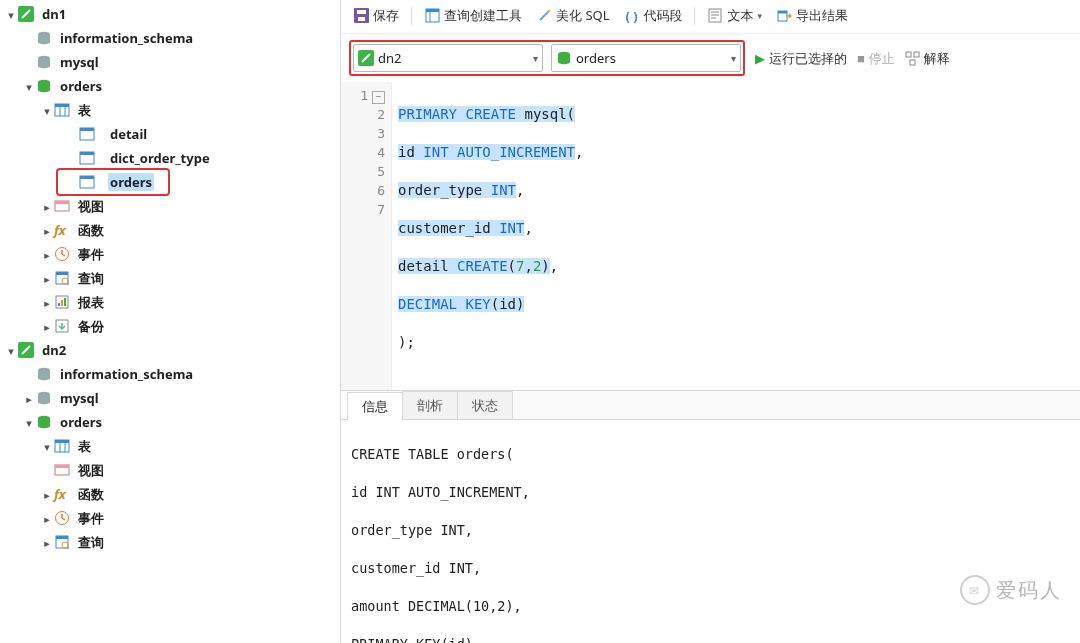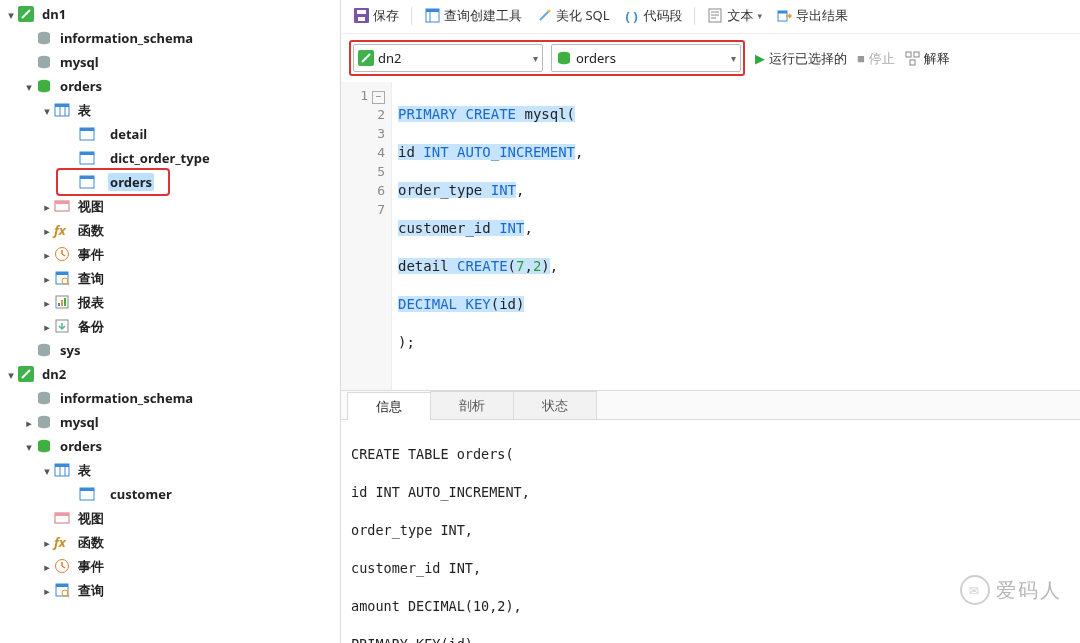--- a/index.html
+++ b/index.html
@@ -53,21 +53,21 @@
   .editor-wrap{flex:0 0 210px;display:flex;border-bottom:1px solid var(--line);}
   .gutter{width:44px;background:#F7F7F7;border-right:1px solid #EEE;font-family:Consolas,monospace;font-size:13px;color:#8A8A8A;text-align:right;padding:4px 6px 0 0;line-height:19px;}
   .gutter .fold{display:inline-block;width:11px;height:11px;border:1px solid #AAA;color:#777;font-size:9px;line-height:9px;text-align:center;margin-left:4px;vertical-align:1px;}
   .code{flex:1;font-family:Consolas,monospace;font-size:14px;line-height:19px;padding:4px 0 0 6px;white-space:pre;}
   .code .line{display:block;}
   .hl{background:var(--editorSel);}
   .kw{color:var(--codeKw);}
   .num{color:var(--codeNum);}
 
   .tabs{display:flex;align-items:flex-end;height:28px;border-bottom:1px solid var(--line);padding-left:6px;background:#FAFAFA;}
-  .tab{padding:4px 28px;border:1px solid var(--line);border-bottom:none;margin-right:-1px;background:#F2F2F2;color:#555;cursor:pointer;}
+  .tab{padding:4px 14px;border:1px solid var(--line);border-bottom:none;margin-right:-1px;background:#F2F2F2;color:#555;cursor:pointer;}
   .tab.active{background:#fff;color:#222;position:relative;top:1px;}
   .output{flex:1;font-family:Consolas,monospace;font-size:13.5px;line-height:19px;padding:6px 10px;color:#222;white-space:pre;}
 
   .watermark{position:absolute;right:18px;bottom:38px;color:#999;font-size:20px;letter-spacing:2px;display:flex;align-items:center;gap:6px;opacity:.7;}
   .watermark .wicon{width:26px;height:26px;border:2px solid #BBB;border-radius:50%;display:flex;align-items:center;justify-content:center;font-size:12px;color:#BBB;}
 
   
   svg{display:block;}
 </style>
 </head>
@@ -214,30 +214,20 @@
       <div class="node d2">
         <span class="twisty">▸</span>
         <span class="ico">
             <svg width="16" height="16">
               <rect x="2" y="2" width="12" height="12" fill="#fff" stroke="#888"></rect>
               <path d="M8 5v5M5 8l3 3 3-3" stroke="#5B8" stroke-width="1.5" fill="none"></path>
             </svg>
           </span>
         <span class="lbl">备份</span>
       </div>
-      <div class="node d1">
-        <span class="spacer"></span>
-        <span class="ico">
-            <svg width="16" height="16">
-              <ellipse cx="8" cy="4" rx="6" ry="2.2" fill="#9AA"></ellipse>
-              <path d="M2 4v8c0 1.2 2.7 2.2 6 2.2s6-1 6-2.2V4" fill="#9AA"></path>
-            </svg>
-          </span>
-        <span class="lbl">sys</span>
-      </div>
 
       <div class="node d0">
         <span class="twisty">▾</span>
         <span class="ico">
             <svg width="16" height="16">
               <rect width="16" height="16" rx="2" fill="#40B24B"></rect>
               <path d="M4 12 L12 4" stroke="#fff" stroke-width="2"></path>
             </svg>
           </span>
         <span class="lbl">dn2</span>
@@ -276,30 +266,20 @@
         <span class="twisty">▾</span>
         <span class="ico">
             <svg width="16" height="16">
               <rect x="1" y="2" width="14" height="12" fill="#fff" stroke="#3B8AD8"></rect>
               <rect x="1" y="2" width="14" height="3" fill="#3B8AD8"></rect>
               <line x1="6" y1="5" x2="6" y2="14" stroke="#3B8AD8"></line>
               <line x1="11" y1="5" x2="11" y2="14" stroke="#3B8AD8"></line>
             </svg>
           </span>
         <span class="lbl">表</span>
-      </div>
-      <div class="node d3">
-        <span class="spacer"></span>
-        <span class="ico">
-            <svg width="16" height="16">
-              <rect x="1" y="2" width="14" height="12" fill="#fff" stroke="#3B8AD8"></rect>
-              <rect x="1" y="2" width="14" height="3" fill="#3B8AD8"></rect>
-            </svg>
-          </span>
-        <span class="lbl">customer</span>
       </div>
       <div class="node d2">
         <span class="spacer"></span>
         <span class="ico">
             <svg width="16" height="16">
               <rect x="1" y="3" width="14" height="10" fill="#fff" stroke="#C77"></rect>
               <rect x="1" y="3" width="14" height="3" fill="#E9A"></rect>
             </svg>
           </span>
         <span class="lbl">视图</span>

